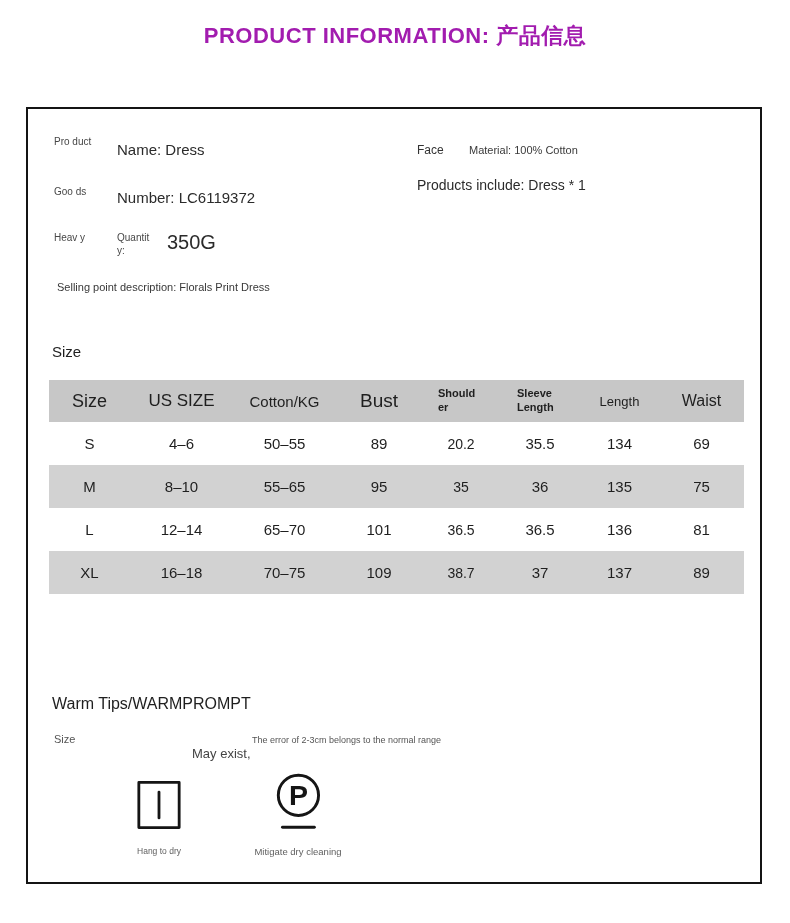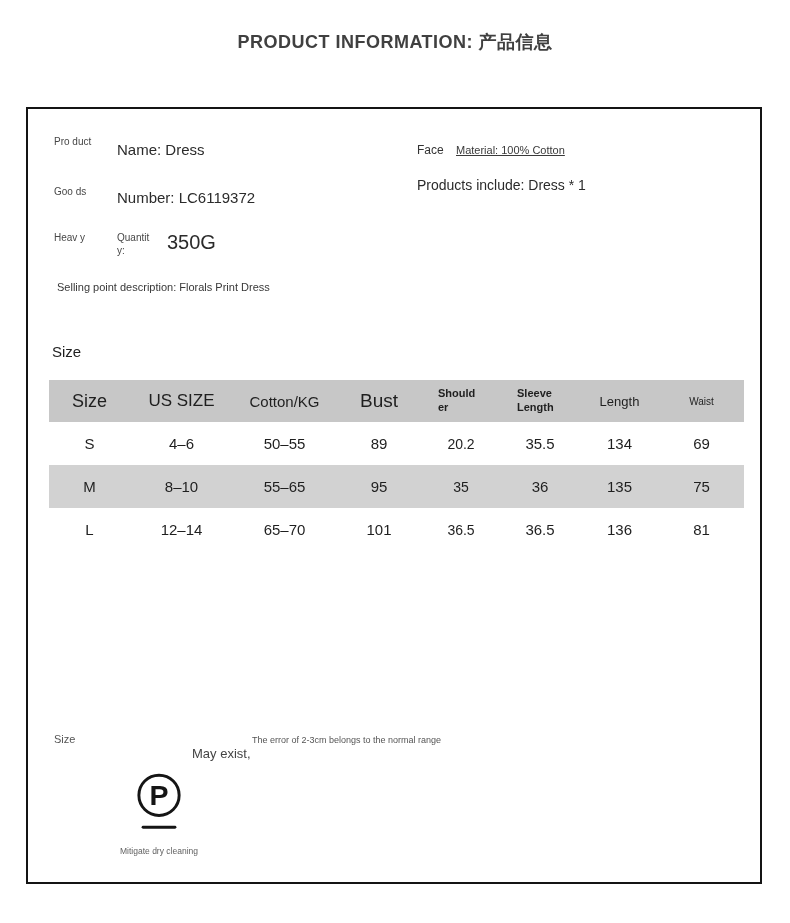--- a/index.html
+++ b/index.html
@@ -3,22 +3,22 @@
 <meta charset="utf-8">
 <style>
   * { margin:0; padding:0; box-sizing:border-box; }
   html,body { background:#ffffff; }
   body {
     width:790px; height:923px; position:relative;
     font-family:"Liberation Sans","DejaVu Sans",sans-serif;
     color:#222;
   }
   .title {
-    margin-top:30px; text-align:center;
-    font-size:18px; font-weight:bold; color:#404040; letter-spacing:0.5px;
+    margin-top:21px; text-align:center;
+    font-size:22px; font-weight:bold; color:#a21caf; letter-spacing:0.5px;
   }
   .subtitle {
     margin-top:15px; text-align:center;
     font-size:11px; color:#e8457d;
   }
   .main-box {
     position:absolute; left:26px; top:107px; width:736px; height:777px;
     border:2px solid #141414; background:#fff;
   }
   .abs { position:absolute; }
@@ -47,21 +47,21 @@
   table.size-table thead tr { background:#c7c7c7; height:42px; }
   table.size-table tbody tr { height:43px; }
   table.size-table tbody tr:nth-child(even) { background:#d2d2d2; }
   th.h-size   { font-size:18px; }
   th.h-ussize { font-size:17px; font-weight:bold; }
   th.h-weight { font-size:15px; }
   th.h-bust   { font-size:19px; font-weight:bold; }
   th.h-small  { font-size:11px; color:#2e2e2e; }
   th.h-small .wrap { display:inline-block; width:46px; text-align:left; line-height:1.25;font-weight:bold; }
   th.h-length { font-size:13px; }
-  th.h-waist  { font-size:10px; }
+  th.h-waist  { font-size:16px; }
   table.size-table td { font-size:15px; }
   table.size-table td:nth-child(5) { font-size:14px; }
 
   .warm-heading { font-size:16px; color:#1f1f1f; }
   .tip-size  { font-size:11px; color:#555; }
   .tip-may   { font-size:13px; color:#444; }
   .tip-note  { font-size:9px;  color:#555; }
 
   .care { position:absolute; left:0; top:658px; width:736px; height:118px; }
   .care-item {
@@ -93,21 +93,21 @@
 
 <div>
 
   <div class="title">PRODUCT INFORMATION: 产品信息</div>
 
   <div class="main-box">
 
     <div class="abs cell-label" style="left:26px; top:26px;">Pro duct</div>
     <div class="abs val-lg" style="left:89px; top:32px;">Name: Dress</div>
     <div class="abs face-label" style="left:389px; top:34px;">Face</div>
-    <div class="abs val-sm" style="left:428px; top:35px;text-decoration:underline;">Material: 100% Cotton</div>
+    <div class="abs val-sm" style="left:441px; top:35px;">Material: 100% Cotton</div>
 
     <div class="abs cell-label" style="left:26px; top:76px;">Goo ds</div>
     <div class="abs val-lg" style="left:89px; top:80px;">Number: LC6119372</div>
     <div class="abs val-md" style="left:389px; top:68px;">Products include: Dress * 1</div>
 
     <div class="abs cell-label" style="left:26px; top:122px;">Heav y</div>
     <div class="abs cell-sublabel" style="left:89px; top:122px;">Quantit y:</div>
     <div class="abs weight-val" style="left:139px; top:122px;">350G</div>
 
     <div class="abs selling-point" style="left:29px; top:172px;">Selling point description: Florals Print Dress</div>
@@ -161,32 +161,52 @@
         <tr>
           <td>L</td>
             <td>12–14</td>
           <td>65–70</td>
             <td>101</td>
           <td>36.5</td>
             <td>36.5</td>
           <td>136</td>
             <td>81</td>
         </tr>
+        <tr>
+          <td>XL</td>
+            <td>16–18</td>
+          <td>70–75</td>
+            <td>109</td>
+          <td>38.7</td>
+            <td>37</td>
+          <td>137</td>
+            <td>89</td>
+        </tr>
       </tbody>
     </table>
 
+    <div class="abs warm-heading" style="left:24px; top:586px;">Warm Tips/WARMPROMPT</div>
     <div class="abs tip-size" style="left:26px; top:624px;">Size</div>
     <div class="abs tip-may" style="left:164px; top:621px;margin-top:16px;">May exist,</div>
     <div class="abs tip-note" style="left:224px; top:626px;">The error of 2-3cm belongs to the normal range</div>
 
     <div class="care">
 
 
 
 
+      <div class="care-item">
+        <div class="icon-area">
+          <svg width="50" height="56" viewBox="0 0 62 68">
+            <rect class="outline" x="6" y="6" width="50" height="56"></rect>
+            <line x1="31" y1="18" x2="31" y2="50"></line>
+          </svg>
+        </div>
+        <div class="care-label">Hang to dry</div>
+      </div>
 
       <div class="care-item">
         <div class="icon-area">
           <svg width="52" height="62" viewBox="0 0 62 72">
             <circle cx="31" cy="28" r="24"></circle>
             <text x="31" y="40" text-anchor="middle" font-size="34" font-weight="bold" fill="#151515" stroke="none" font-family="Liberation Sans, sans-serif">P</text>
             <line x1="12" y1="66" x2="50" y2="66"></line>
           </svg>
         </div>
         <div class="care-label">Mitigate dry cleaning</div>

